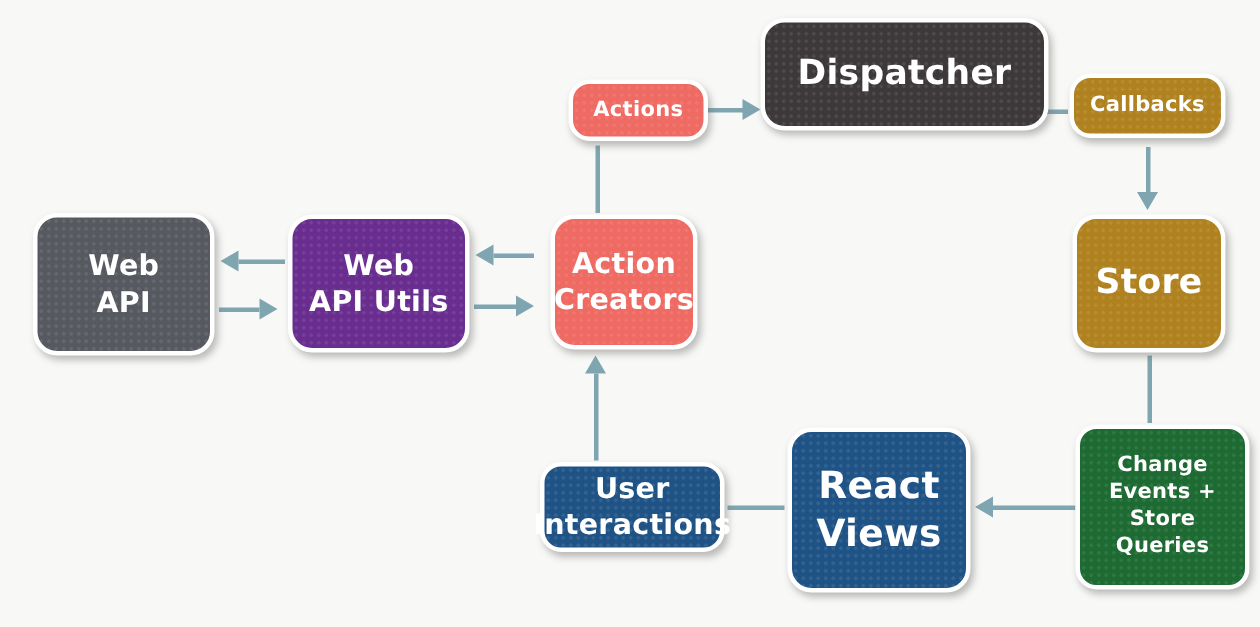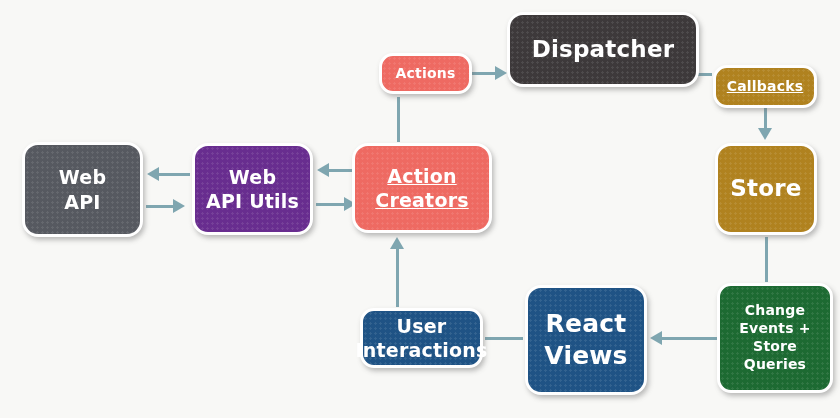--- a/index.html
+++ b/index.html
@@ -77,31 +77,31 @@
   <div class="head left" style="left:147px;top:167px;"></div>
   <div class="line h" style="left:159px;top:173px;width:31px;"></div>
 
   <div class="line h" style="left:146px;top:205px;width:27px;"></div>
   <div class="head right" style="left:173px;top:199px;"></div>
 
   <div class="node sm" style="left: 379px; top: 53px; width: 93px; height: 41px; font-size: 14px; background-color: rgb(238, 106, 98);">Actions</div>
 
   <div class="node" style="left: 507px; top: 12px; width: 192px; height: 75px; font-size: 23px; background-color: rgb(61, 57, 58);">Dispatcher</div>
 
-  <div class="node sm" style="left: 713px; top: 65px; width: 104px; height: 43px; font-size: 14px; background-color: rgb(176, 130, 31); text-decoration: underline;">Callbacks</div>
+  <div class="node sm" style="left: 713px; top: 49px; width: 104px; height: 43px; font-size: 14px; background-color: rgb(176, 130, 31);">Callbacks</div>
 
   <div class="node" style="left: 715px; top: 143px; width: 102px; height: 92px; font-size: 23px; background-color: rgb(176, 130, 31);">Store</div>
 
   <div class="node" style="left: 22px; top: 142px; width: 121px; height: 95px; font-size: 19px; background-color: rgb(86, 89, 96);">Web
 API</div>
 
   <div class="node" style="left: 192px; top: 143px; width: 121px; height: 92px; font-size: 19px; background-color: rgb(104, 45, 143);">Web
 API Utils</div>
 
-  <div class="node" style="left: 352px; top: 143px; width: 140px; height: 90px; font-size: 19px; background-color: rgb(238, 106, 98); text-decoration: underline;">Action
+  <div class="node" style="left: 367px; top: 143px; width: 98px; height: 90px; font-size: 19px; background-color: rgb(238, 106, 98);">Action
 Creators</div>
 
   <div class="node sm" style="left: 717px; top: 283px; width: 116px; height: 110px; font-size: 14px; background-color: rgb(29, 106, 50);">Change
 Events +
 Store
 Queries</div>
 
   <div class="node sm" style="left: 360px; top: 308px; width: 123px; height: 60px; font-size: 19px; background-color: rgb(31, 83, 133);">User
 Interactions</div>
 

